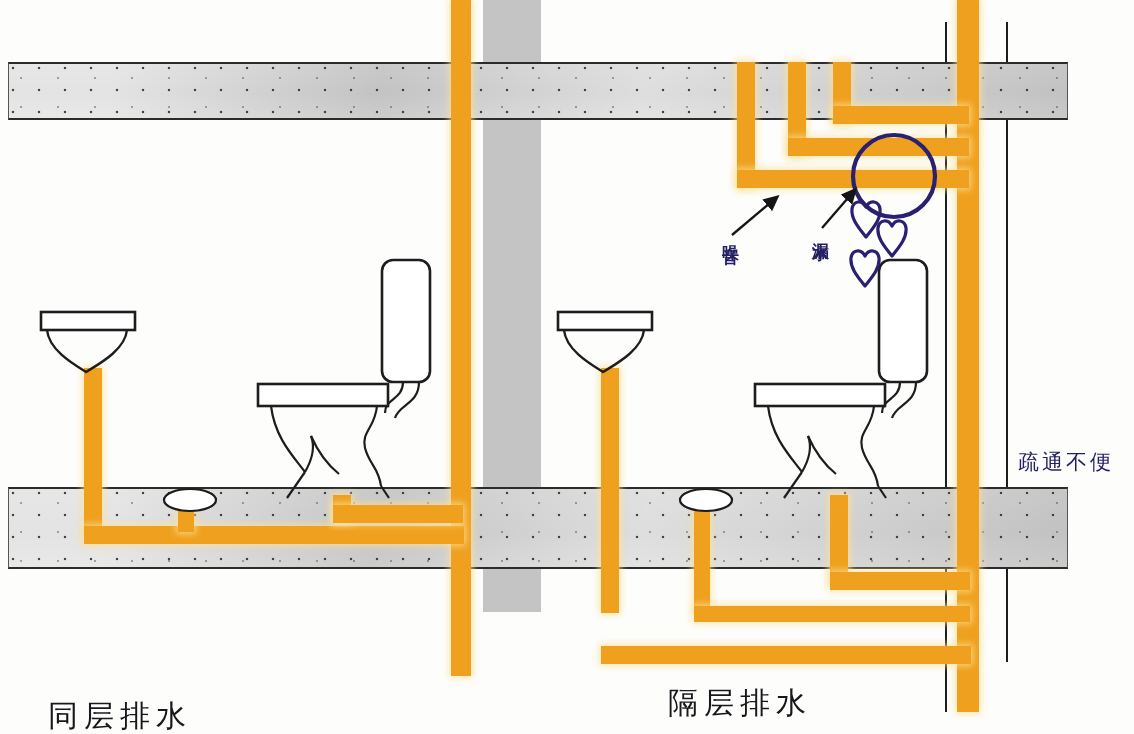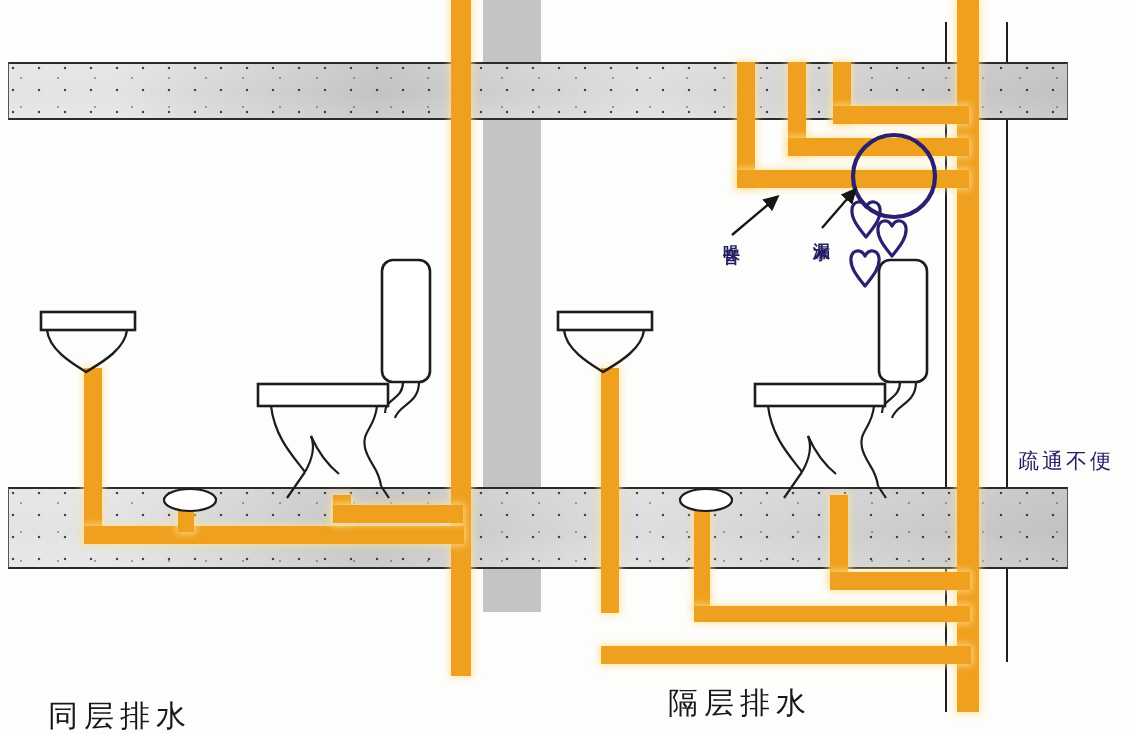--- a/index.html
+++ b/index.html
@@ -53,21 +53,21 @@
     color:#18181c;
     font-family:"DejaVu Serif","Liberation Serif",serif;
     font-size:30px;
     letter-spacing:6px;
     white-space:nowrap;
     margin-top:36px;
   }
   .note{
     position:absolute;
     color:#231f63;
-    font-family:Liberation Mono, monospace;
+    font-family:Liberation Serif, serif;
     font-size:17px;
     font-weight:700;
     line-height:1.0;
     white-space:pre-line;
     letter-spacing:1px;
   }
   .note.vert{
     writing-mode:vertical-rl;
     text-orientation:upright;
     letter-spacing:2px;

